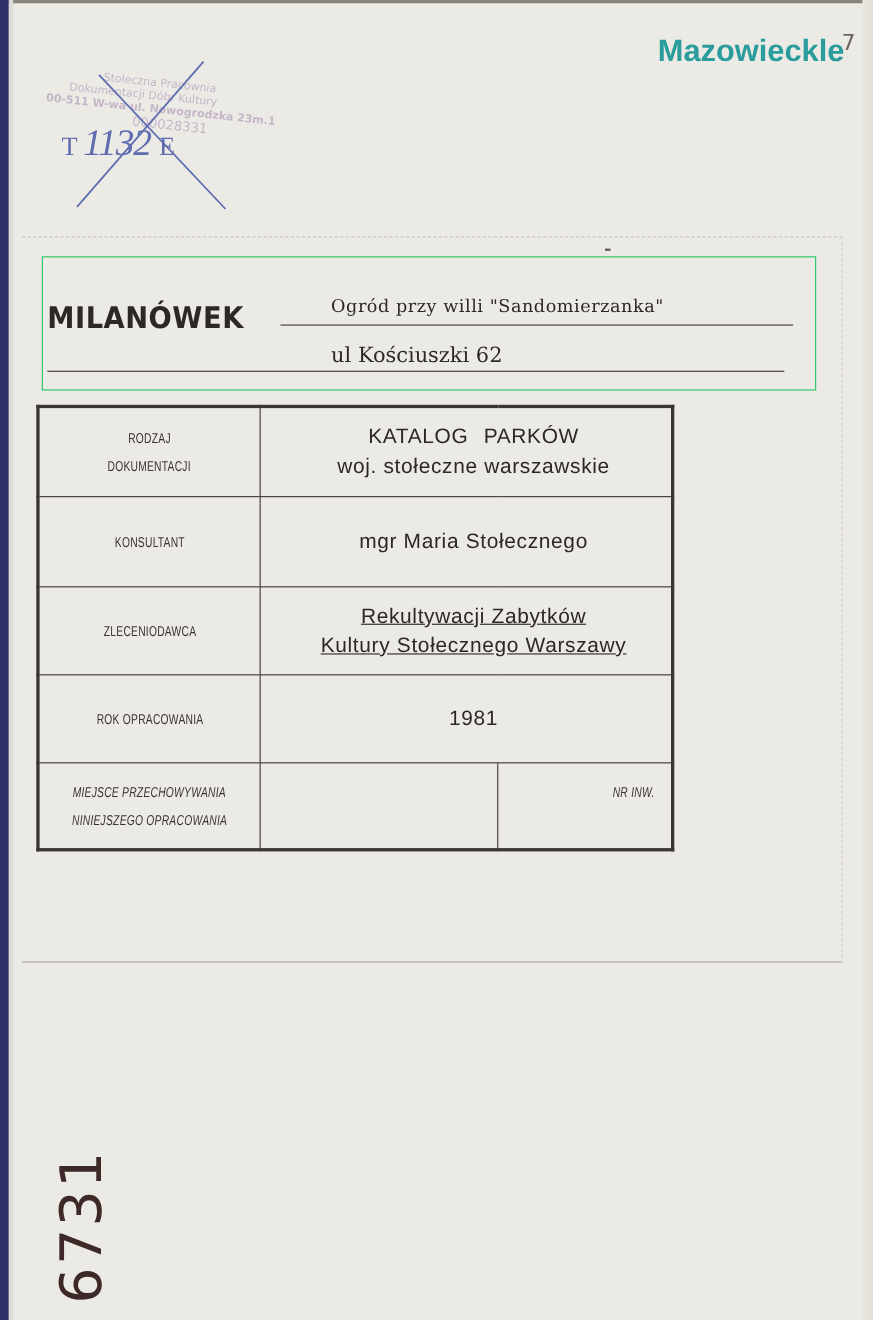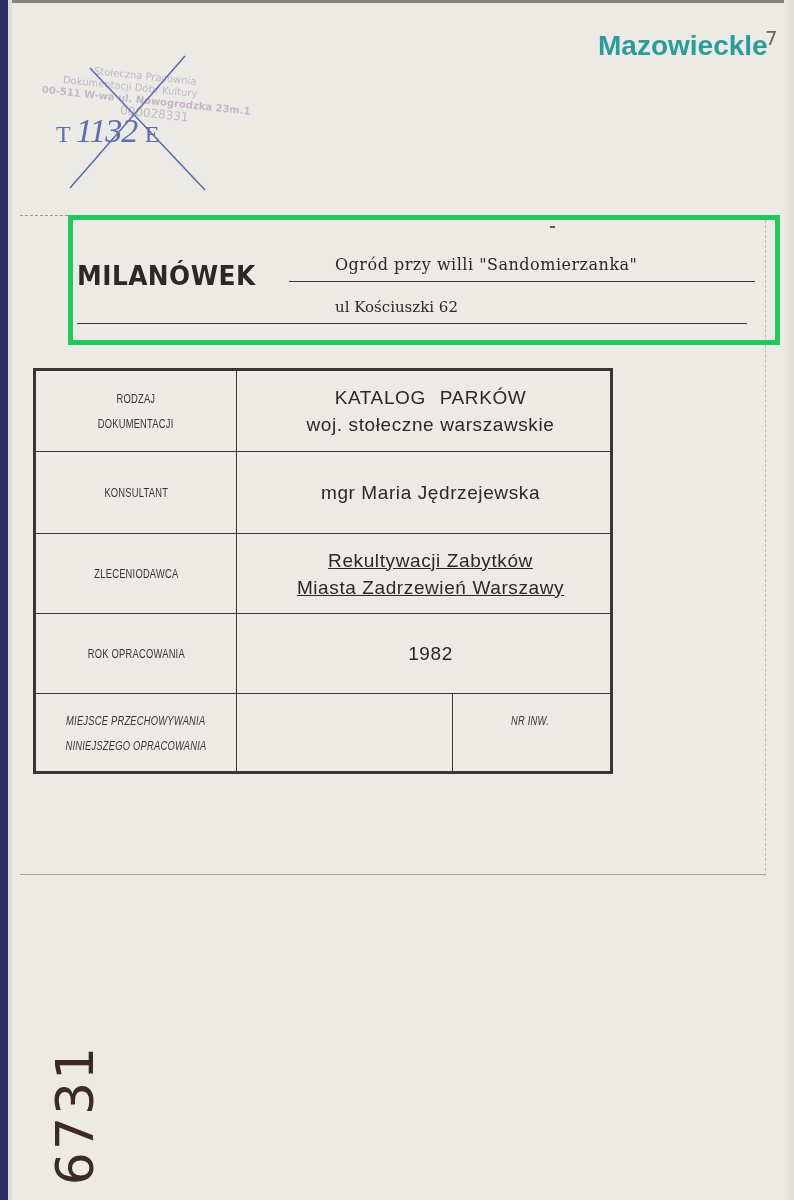--- a/index.html
+++ b/index.html
@@ -70,42 +70,41 @@
     }
     .inventory-mark span {
       position: absolute; left: -15px; top: 35px;
       transform: rotate(-90deg); transform-origin: center;
       font-size: 52px; color: #3d2a28; font-family: "DejaVu Sans", sans-serif;
       letter-spacing: 2px;
     }
 
     
     .title-box {
-      position: absolute; left: 38px; top: 215px; width: 702px; height: 120px;
-      border: 5px solid #22c55e;
-      margin-left: 30px;
+      position: absolute; left: 38px; top: 233px; width: 702px; height: 120px;
+      border: 1px solid #22c55e;
     }
     .title-city {
       position: absolute; left: 4px; top: 40px;
       font-family: "DejaVu Sans", sans-serif; font-weight: bold;
       font-size: 27px; color: #2c2826; letter-spacing: 0.5px;
       transform: scaleX(0.92); transform-origin: left;
     }
     .title-line1 {
       position: absolute; left: 216px; top: 61px; width: 466px; height: 0;
       border-top: 1.5px solid #3a3533;
     }
     .title-name {
       position: absolute; left: 262px; top: 35px;
       font-family: "DejaVu Serif", serif; font-size: 16px; color: #2c2826;
       letter-spacing: 0.5px;
     }
     .title-address {
       position: absolute; left: 262px; top: 78px;
-      font-family: "DejaVu Serif", serif; font-size: 15px; color: #2c2826;
+      font-family: "DejaVu Serif", serif; font-size: 19px; color: #2c2826;
     }
     .title-line2 {
       position: absolute; left: 4px; top: 103px; width: 670px; height: 0;
       border-top: 1.5px solid #3a3533;
     }
     .tick-mark {
       position: absolute; left: 550px; top: 226px; width: 5px; height: 0;
       border-top: 2px solid #5a5550;
     }
 
@@ -130,21 +129,21 @@
       font-family: "Liberation Sans", sans-serif; font-size: 19px; line-height: 27px;
       color: #2c2826; letter-spacing: 0.6px; padding-left: 14px;
     }
     .info-table tr.r1 { height: 82px; }
     .info-table tr.r2 { height: 81px; }
     .info-table tr.r3 { height: 82px; }
     .info-table tr.r4 { height: 80px; text-decoration: underline; }
     .info-table tr.r5 { height: 80px; margin-top: 40px; }
     .info-table tr.r6 { height: 79px; font-style: italic; }
     .info-table td.nr {
-      width: 145px; text-align: center; vertical-align: top; padding: 14px 0 0 12px;
+      width: 145px; text-align: right; vertical-align: top; padding: 14px 0 0 12px;
     }
     .info-table td.nr .lab { transform-origin: left; }
     .value .wide { word-spacing: 8px; }
   </style>
 </head>
 <body>
 
 <div class="top-edge"></div>
 <div class="left-edge"></div>
 <div class="left-edge-shade"></div>
@@ -189,38 +188,38 @@
     <td class="value" colspan="2">
       <span class="wide">KATALOG PARKÓW</span><br>
       <span>woj. stołeczne warszawskie</span>
     </td>
   </tr>
   <tr class="r3">
     <td class="label">
       <span class="lab">KONSULTANT</span>
     </td>
     <td class="value" colspan="2">
-      <span>mgr Maria Jędrzejewska</span>
+      <span>mgr Maria Stołecznego</span>
     </td>
   </tr>
   <tr class="r4">
     <td class="label">
       <span class="lab">ZLECENIODAWCA</span>
     </td>
     <td class="value" colspan="2">
       <span>Rekultywacji Zabytków</span><br>
-      <span>Miasta Zadrzewień Warszawy</span>
+      <span>Kultury Stołecznego Warszawy</span>
     </td>
   </tr>
   <tr class="r5">
     <td class="label">
       <span class="lab">ROK OPRACOWANIA</span>
     </td>
     <td class="value" colspan="2">
-      <span>1982</span>
+      <span>1981</span>
     </td>
   </tr>
   <tr class="r6">
     <td class="label">
       <span class="lab">MIEJSCE PRZECHOWYWANIA</span><br>
       <span class="lab">NINIEJSZEGO OPRACOWANIA</span>
     </td>
     <td class="value"></td>
     <td class="label nr">
       <span class="lab">NR INW.</span>

